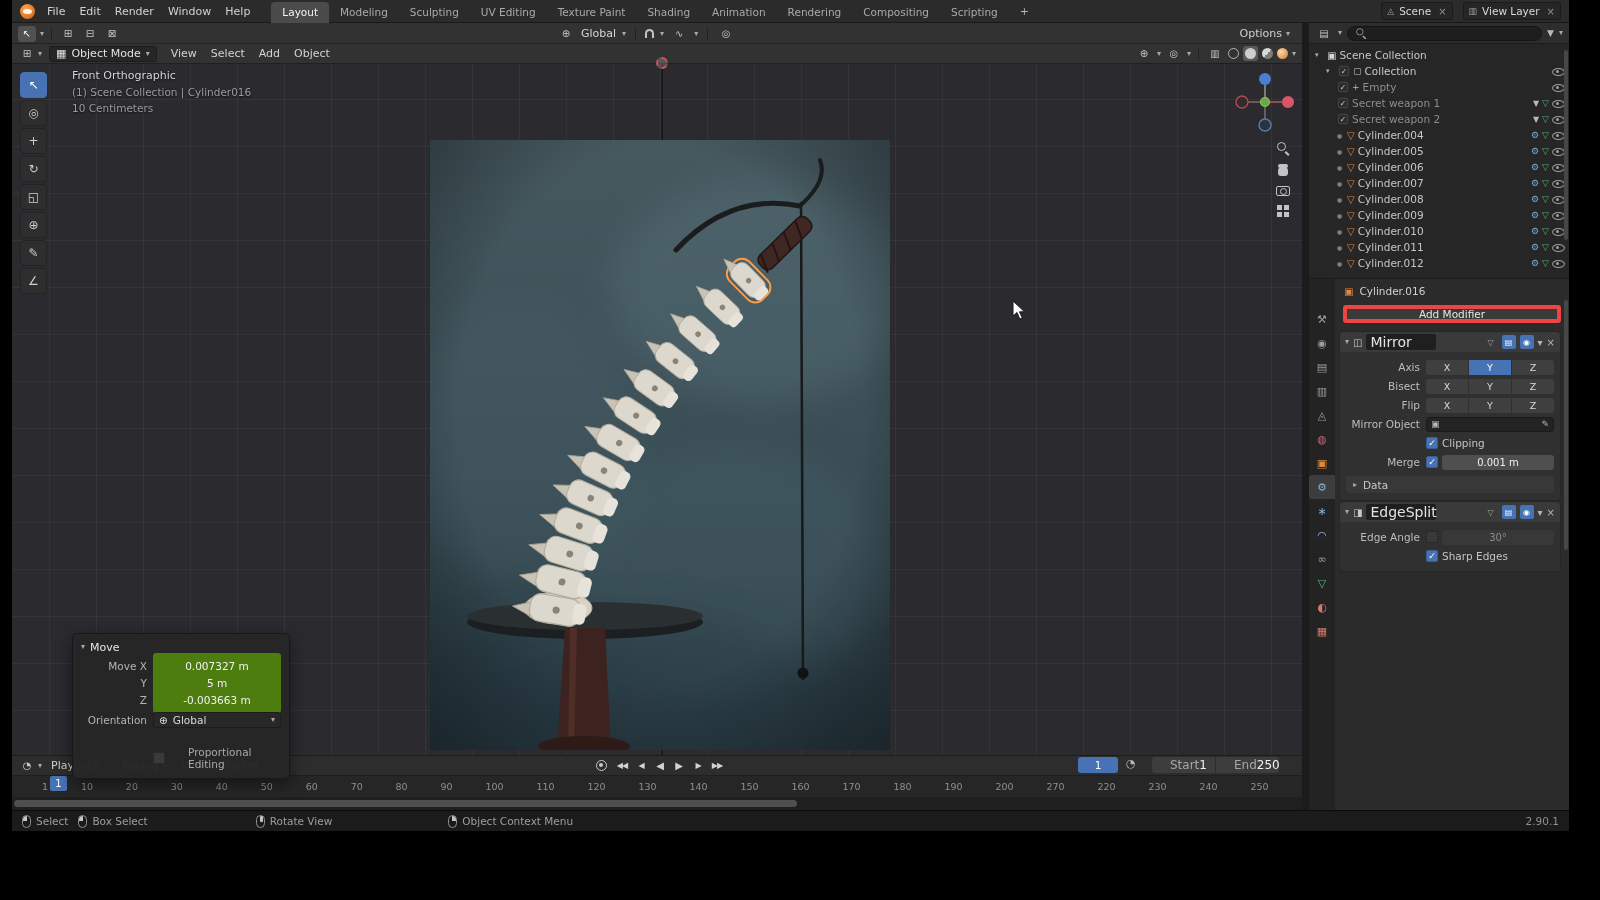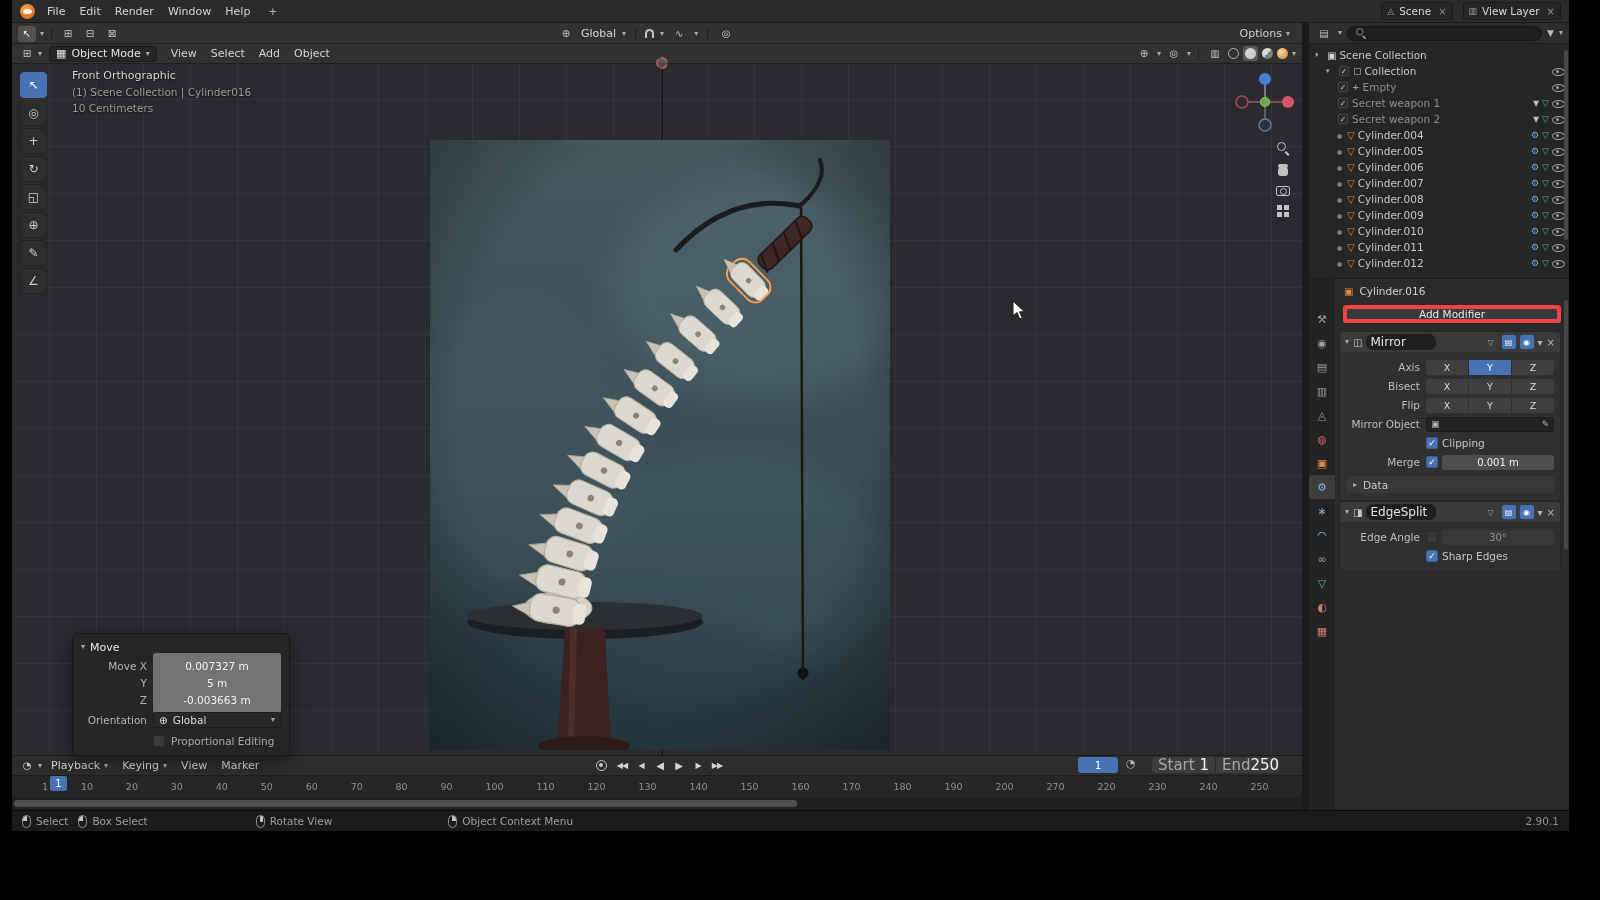--- a/index.html
+++ b/index.html
@@ -72,44 +72,44 @@
 .i-grid4{width:12px;height:12px;display:inline-block;background:linear-gradient(#c3c3c3,#c3c3c3) 0 0/5px 5px no-repeat,linear-gradient(#c3c3c3,#c3c3c3) 7px 0/5px 5px no-repeat,linear-gradient(#c3c3c3,#c3c3c3) 0 7px/5px 5px no-repeat,linear-gradient(#c3c3c3,#c3c3c3) 7px 7px/5px 5px no-repeat}
 .i-cursor3d{left:644px;top:57px;width:12px;height:12px;border-radius:50%;border:2px dashed #d85050;background:rgba(255,255,255,.18)}
 .mouse-cursor{left:1000px;top:300px;z-index:60}
 
 
 .move-panel{left:60px;top:633px;width:218px;background:rgba(38,38,38,.97);border:1px solid #181818;border-radius:5px;padding:4px 8px 8px;box-shadow:0 5px 16px rgba(0,0,0,.45);z-index:20}
 .mp-title{display:flex;align-items:center;gap:5px;color:#e5e5e5;height:18px}
 .mp-rows{display:block}
 .mp-row{display:flex;align-items:center;margin-top:2px;height:15px}
 .mp-label{width:66px;text-align:right;color:#b4b4b4;font-size:10.5px;margin-right:6px;flex:none}
-.mp-field{flex:1;height:26px;background:#737373;color:#f2f2f2;font-size:10.5px;display:flex;align-items:center;justify-content:center}
+.mp-field{flex:1;height:26px;background:#4d7c0f;color:#f2f2f2;font-size:10.5px;display:flex;align-items:center;justify-content:center}
 .mp-rows .mp-row:first-child .mp-field{border-radius:3px 3px 0 0}
 .mp-rows .mp-row:last-child .mp-field{border-radius:0 0 3px 3px}
 .mp-orient{display:flex;align-items:center;margin-top:5px;height:16px}
 .mp-dd{flex:1;height:16px;background:#282828;border:1px solid #1c1c1c;border-radius:3px;display:flex;align-items:center;gap:5px;padding:0 5px;color:#d8d8d8;font-size:10.5px}
 .mp-dd .spread{flex:1}
-.mp-prop{display:flex;align-items:center;gap:6px;margin-top:7px;margin-left:72px;color:#a8a8a8;font-size:10.5px}
+.mp-prop{display:flex;align-items:center;gap:23px;margin-top:18px;margin-left:72px;color:#a8a8a8;font-size:10.5px}
 .chk{width:12px;height:12px;border-radius:2px;background:#4772b3;border:1px solid #3a5f96;color:#fff;font-size:9px;display:inline-flex;align-items:center;justify-content:center;flex:none}
 .chk.off{background:#3a3a3a;border-color:#2a2a2a;color:transparent}
 .chk.dark{background:#2c2c2c;border-color:#4e4e4e;color:#cfcfcf}
 
 
 .tl-header{left:0;top:755px;width:1297px;height:20px;background:#2d2d2d;border-top:1px solid #1c1c1c;display:flex;align-items:center;padding:0 6px;gap:2px}
 .tl-menus{display:flex}
 .tl-menu{padding:0 7px;color:#cfcfcf;display:inline-flex;align-items:center;gap:4px}
 .transport{left:584px;top:757px;display:flex;align-items:center;gap:1px;z-index:5}
 .rec{width:11px;height:11px;border:1.5px solid #c9c9c9;border-radius:50%;margin-right:5px;position:relative}
 .rec::after{content:"";position:absolute;left:2.2px;top:2.2px;width:4px;height:4px;background:#c9c9c9;border-radius:50%}
 .tp-btn{min-width:18px;height:16px;display:flex;align-items:center;justify-content:center;color:#d2d2d2;font-size:8px;letter-spacing:-1px;border-radius:2px}
 .tp-btn.play{font-size:10px;letter-spacing:0}
 .tl-frame{left:1066px;top:757px;width:40px;height:16px;background:#4772b3;border-radius:3px;color:#fff;font-size:10.5px;display:flex;align-items:center;justify-content:center;z-index:5}
 .tl-clock{left:1114px;top:757px;color:#b9b9b9;font-size:11px;z-index:5}
 .tl-se{left:1140px;top:757px;display:flex;gap:1px;z-index:5}
-.se-field{width:63px;height:16px;background:#3d3d3d;display:flex;align-items:center;justify-content:space-between;padding:0 6px;font-size:15px}
+.se-field{width:63px;height:16px;background:#3d3d3d;display:flex;align-items:center;justify-content:space-between;padding:0 18px;font-size:12px}
 .se-field:first-child{border-radius:3px 0 0 3px}
 .se-field:last-child{border-radius:0 3px 3px 0}
 .se-label{color:#a6a6a6}.se-val{color:#f0f0f0}
 .tl-ruler{left:0;top:775px;width:1297px;height:22px;background:#262626;border-top:1px solid #1e1e1e}
 .ticks{left:30px;right:302px;top:781px;width:1227px;display:flex;justify-content:space-between;font-size:9.5px;color:#8f8f8f}
 .playhead{left:38px;top:776px;min-width:17px;height:15px;background:#4772b3;border-radius:2px;color:#fff;font-size:10px;display:flex;align-items:center;justify-content:center;padding:0 3px;z-index:6}
 .tl-scroll{left:0;top:797px;width:1297px;height:13px;background:#1f1f1f}
 .tl-thumb{left:2px;top:800px;width:783px;height:7px;background:#4f4f4f;border-radius:4px}
 
 
@@ -162,21 +162,21 @@
 .ptabs{left:1297px;top:278px;width:26px;height:532px;background:#232323;display:flex;flex-direction:column;padding-top:28px;border-top:1px solid #1c1c1c}
 .ptab{height:24px;display:flex;align-items:center;justify-content:center;font-size:11px}
 .ptab.active{background:#3d3d3d;border-radius:3px 0 0 3px}
 .c-gray{color:#9d9d9d}.c-orange{color:#e0883f}.c-blue{color:#84b3e0}.c-green{color:#5cb87a}.c-red{color:#cf6679}.c-mat{color:#d07a6f}
 .pcrumb{left:1323px;top:280px;width:234px;height:22px;display:flex;align-items:center;gap:6px;padding:0 9px;color:#d0d0d0;font-size:10.5px}
 .crumb-icon{color:#e0883f;font-size:10px}
 .addmod{left:1331px;top:305px;width:218px;height:18px;background:#3a3a3a;border:4px solid #ef4444;border-radius:3px;display:flex;align-items:center;justify-content:center;color:#e6e6e6;font-size:10.5px}
 .mod-panel{position:absolute;width:222px;background:#303030;border:1px solid #262626;border-radius:4px}
 .mod-head{height:20px;background:#3a3a3a;border-radius:4px 4px 0 0;display:flex;align-items:center;gap:4px;padding:0 5px}
 .mod-icon{color:#c9c9c9;font-size:10px}
-.mod-name{width:70px;height:14px;background:#1f1f1f;border-radius:7px;padding:8px 4px;font-size:12px;color:#e3e3e3;display:flex;align-items:center}
+.mod-name{width:70px;height:14px;background:#1f1f1f;border-radius:2px;padding:8px 4px;font-size:14px;color:#e3e3e3;display:flex;align-items:center}
 .mtg{width:14px;height:14px;border-radius:2px;display:flex;align-items:center;justify-content:center;font-size:8px;color:#9f9f9f}
 .mtg.lit{background:#4772b3;color:#fff}
 .mod-x,.mod-dd{color:#b5b5b5;font-size:10px}
 .mod-body{padding:4px 6px 7px}
 .prow{display:flex;align-items:center;margin-top:3px;height:16px}
 .plabel{width:74px;text-align:right;color:#bdbdbd;font-size:10.5px;margin-right:6px;flex:none}
 .pctrl{flex:1;display:flex;align-items:center;gap:4px;min-width:0}
 .segs{flex:1;display:flex;gap:1px}
 .seg{flex:1;height:15px;background:#3f3f3f;color:#dadada;font-size:9.5px;display:flex;align-items:center;justify-content:center}
 .segs .seg:first-child{border-radius:3px 0 0 3px}
@@ -194,20 +194,32 @@
 <div class="app">
 
   <div class="topbar abs">
     <span class="logo"></span>
     <div class="menubar">
         <span class="menu-item">File</span>
         <span class="menu-item">Edit</span>
         <span class="menu-item">Render</span>
         <span class="menu-item">Window</span>
         <span class="menu-item">Help</span>
+      </div>
+    <div class="ws-tabs">
+        <span class="ws-tab active">Layout</span>
+        <span class="ws-tab">Modeling</span>
+        <span class="ws-tab">Sculpting</span>
+        <span class="ws-tab">UV Editing</span>
+        <span class="ws-tab">Texture Paint</span>
+        <span class="ws-tab">Shading</span>
+        <span class="ws-tab">Animation</span>
+        <span class="ws-tab">Rendering</span>
+        <span class="ws-tab">Compositing</span>
+        <span class="ws-tab">Scripting</span>
       </div>
     <span class="ws-add">+</span>
     <div class="tb-right">
       <div class="selector">
         <span class="sel-icon">◬</span>
         <span class="sel-label">Scene</span>
         <span class="sel-x">×</span>
       </div>
       <div class="selector">
         <span class="sel-icon">▥</span>

